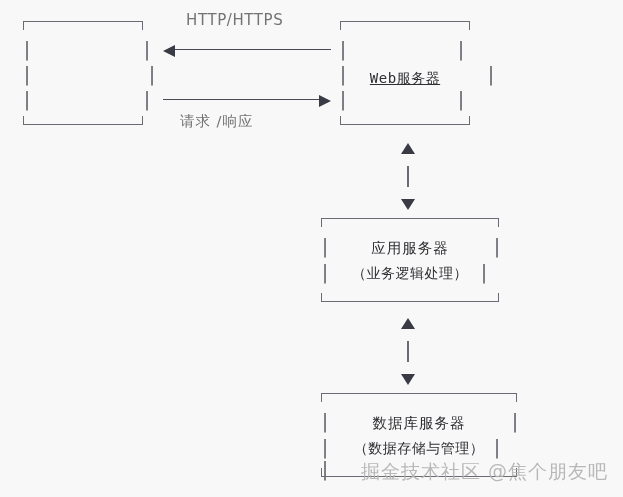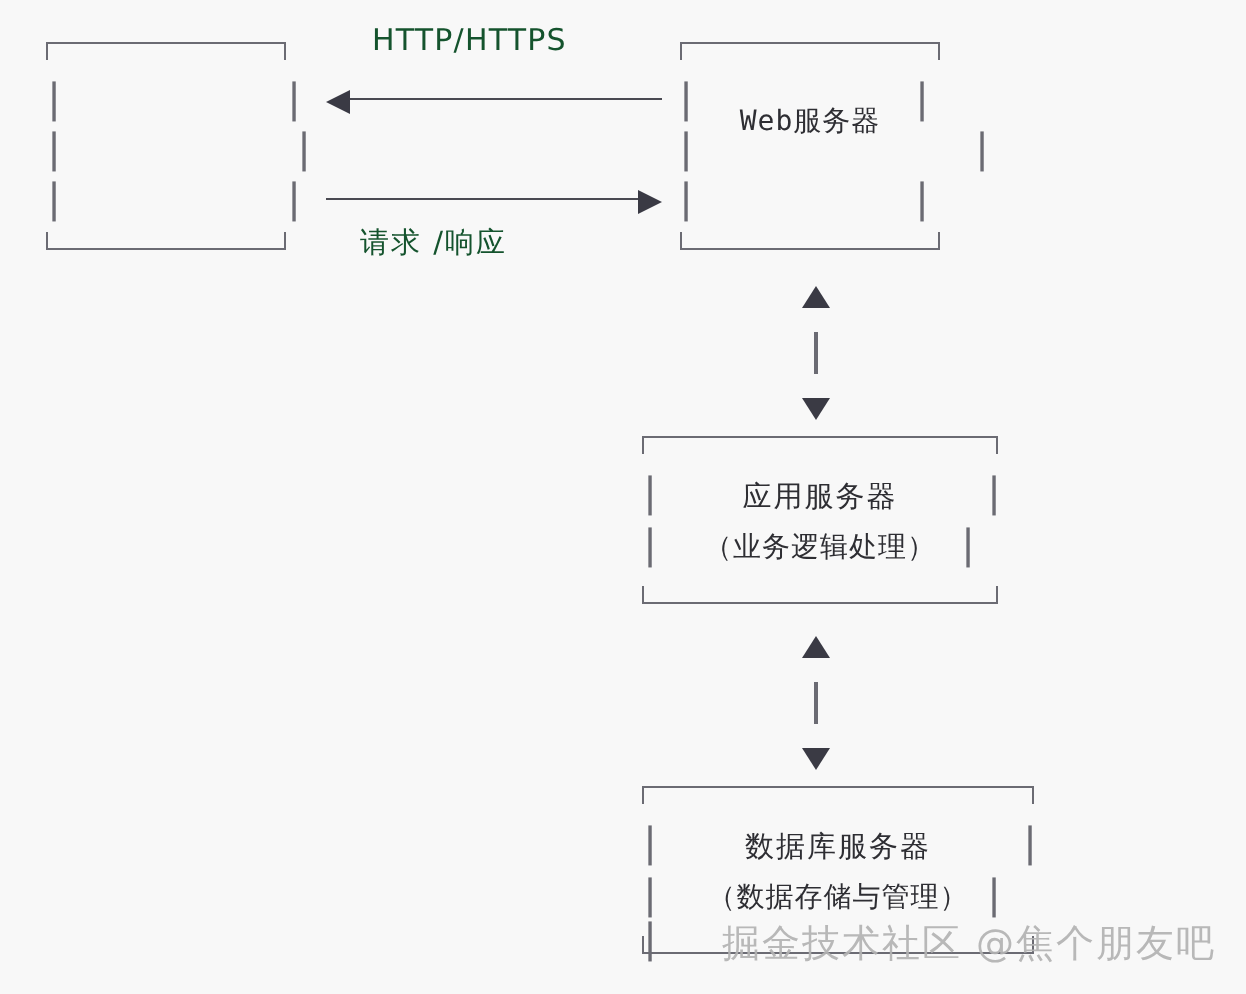--- a/index.html
+++ b/index.html
@@ -93,21 +93,21 @@
   }
   .head-right {
     right: -11px;
     border-top: 6px solid transparent;
     border-bottom: 6px solid transparent;
     border-left: 12px solid #3a3a44;
   }
 
   .arrow-label {
     position: absolute;
-    color: #14532d;
+    color: #737373;
     font-size: 14.5px;
     letter-spacing: 1px;
     white-space: nowrap;
   }
   .arrow-label.latin {
     font-size: 15px;
     letter-spacing: 0.6px;
   }
 
   
@@ -183,21 +183,21 @@
     <div class="box-corner c-br"></div>
 
     <span class="edge-mark" style="left:7px; top:18px;">|</span>
     <span class="edge-mark" style="left:7px; top:43px;">|</span>
     <span class="edge-mark" style="left:7px; top:68px;">|</span>
 
     <span class="edge-mark" style="left:125px; top:18px;">|</span>
     <span class="edge-mark" style="left:155px; top:43px;">|</span>
     <span class="edge-mark" style="left:125px; top:68px;">|</span>
 
-    <div class="box-label mono-title" style="top:31px;">Web服务器</div>
+    <div class="box-label mono-title" style="top:49px;text-decoration:underline;">Web服务器</div>
   </div>
 
   <div class="arrow-label latin" style="left:186px; top:11px;">HTTP/HTTPS</div>
   <div class="h-arrow" style="left:174px; top:49px; width:157px;">
     <span class="head-left"></span>
   </div>
 
   <div class="h-arrow" style="left:163px; top:99px; width:157px;">
     <span class="head-right"></span>
   </div>

